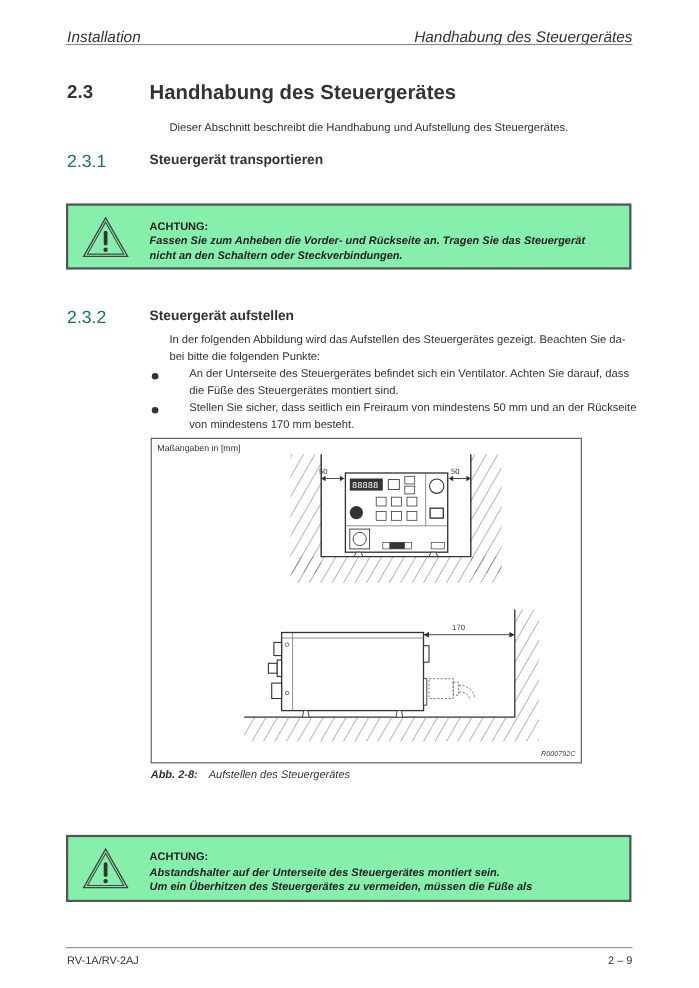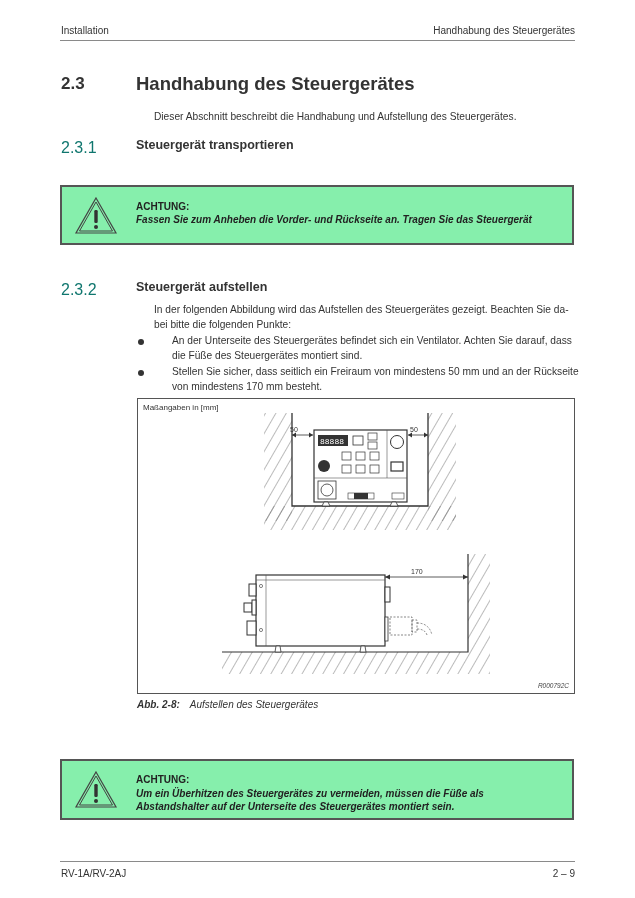--- a/index.html
+++ b/index.html
@@ -1,31 +1,31 @@
 <!DOCTYPE html>
 <html><head>
 <meta charset="utf-8">
 <style>
   html, body { margin: 0; padding: 0; background: #ffffff; }
   body { width: 635px; height: 898px; position: relative; overflow: hidden;
          font-family: "Liberation Sans", sans-serif; color: #2a2a2a; }
   .abs { position: absolute; }
-  .hdr-text { font-size: 10px; color: #333; top: 25px; }
+  .hdr-text { font-size: 14px; color: #333; top: 25px; font-style: italic; }
   .rule { position: absolute; height: 1px; background: #8a8a8a; }
   .h2num { left: 61px; top: 74px; font-size: 17px; font-weight: bold; color: #333; }
   .h2 { left: 136px; top: 73px; font-size: 18.5px; font-weight: bold; color: #333; }
   .body { font-size: 10.2px; line-height: 15px; color: #333; padding-left: 18px; }
   .h3num { left: 61px; font-size: 16px; font-weight: normal; color: #0f766e; }
   .h3 { left: 136px; font-size: 12.5px; font-weight: bold; color: #333; }
   .warn { position: absolute; left: 60px; width: 514px; border: 2px solid #555; box-sizing: border-box; background: #86efac; }
   .warn .icon { position: absolute; left: 12px; }
   .warn .title { position: absolute; left: 74px; font-size: 10px; font-weight: bold; color: #222; }
   .warn .msg { position: absolute; left: 74px; font-size: 10px; font-weight: bold; font-style: italic; color: #222; line-height: 13px; width: 430px; }
   .bullet { position: absolute; left: 138px; width: 6px; height: 6px; border-radius: 50%; background: #333; }
-  .figure { position: absolute; left: 137px; top: 398px; width: 438px; height: 296px; border: 1px solid #555; box-sizing: border-box; }
+  .figure { position: absolute; left: 137px; top: 398px; width: 392px; height: 296px; border: 1px solid #555; box-sizing: border-box; }
   .caption { position: absolute; left: 137px; top: 699px; font-size: 10px; font-style: italic; color: #333; }
   .caption b { font-weight: bold; margin-right: 10px; }
 </style>
 </head>
 <body>
 
 <div class="abs hdr-text" style="left:61px;">Installation</div>
 <div class="abs hdr-text" style="right:60px;">Handhabung des Steuergerätes</div>
 <div class="rule" style="left:60px; top:40px; width:515px;"></div>
 
@@ -39,20 +39,21 @@
 <div class="warn" style="top:185px; height:60px;">
   <svg class="icon" style="top:9px;" width="44" height="40" viewBox="0 0 44 40">
     <path d="M22 2 L42 37 L2 37 Z" fill="none" stroke="#444" stroke-width="1.2"></path>
     <path d="M22 6 L38.5 35 L5.5 35 Z" fill="none" stroke="#444" stroke-width="1"></path>
     <rect x="20.3" y="14" width="3.4" height="13" rx="1.2" fill="#333"></rect>
     <circle cx="22" cy="31" r="2" fill="#333"></circle>
   </svg>
   <div class="title" style="top:14px;">ACHTUNG:</div>
   <div class="msg" style="top:26px;">
     <div>Fassen Sie zum Anheben die Vorder- und Rückseite an. Tragen Sie das Steuergerät</div>
+    <div>nicht an den Schaltern oder Steckverbindungen.</div>
   </div>
 </div>
 
 <div class="abs h3num" style="top:281px;">2.3.2</div>
 <div class="abs h3" style="top:280px;">Steuergerät aufstellen</div>
 <div class="abs body" style="left:136px; top:302px;">
   <div>In der folgenden Abbildung wird das Aufstellen des Steuergerätes gezeigt. Beachten Sie da-</div>
   <div>bei bitte die folgenden Punkte:</div>
 </div>
 
@@ -155,20 +156,20 @@
 
 <div class="warn" style="top:759px; height:61px;">
   <svg class="icon" style="top:9px;" width="44" height="40" viewBox="0 0 44 40">
     <path d="M22 2 L42 37 L2 37 Z" fill="none" stroke="#444" stroke-width="1.2"></path>
     <path d="M22 6 L38.5 35 L5.5 35 Z" fill="none" stroke="#444" stroke-width="1"></path>
     <rect x="20.3" y="14" width="3.4" height="13" rx="1.2" fill="#333"></rect>
     <circle cx="22" cy="31" r="2" fill="#333"></circle>
   </svg>
   <div class="title" style="top:13px;">ACHTUNG:</div>
   <div class="msg" style="top:26px;">
+    <div>Abstandshalter auf der Unterseite des Steuergerätes montiert sein.</div>
     <div>Um ein Überhitzen des Steuergerätes zu vermeiden, müssen die Füße als</div>
-    <div>Abstandshalter auf der Unterseite des Steuergerätes montiert sein.</div>
   </div>
 </div>
 
 <div class="rule" style="left:60px; top:861px; width:515px;"></div>
 <div class="abs" style="left:61px; top:868px; font-size:10px; color:#333;">RV-1A/RV-2AJ</div>
 <div class="abs" style="right:60px; top:868px; font-size:10px; color:#333;">2 – 9</div>
 
 </body></html>

